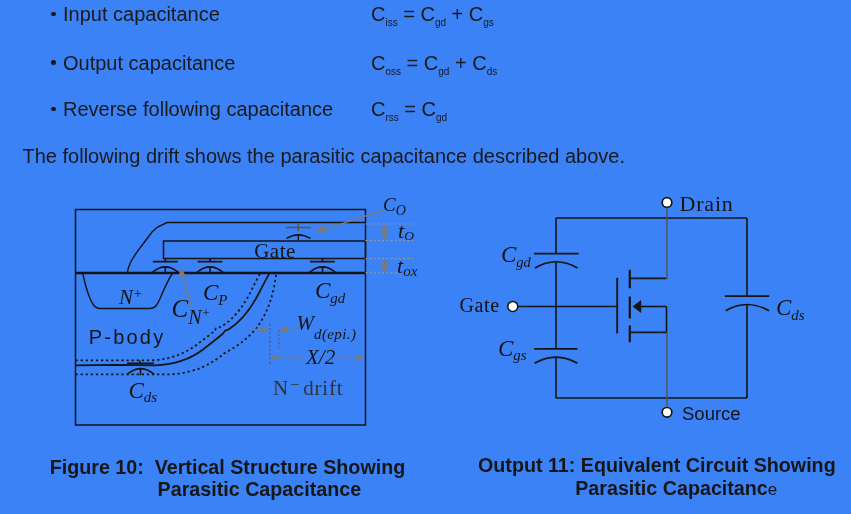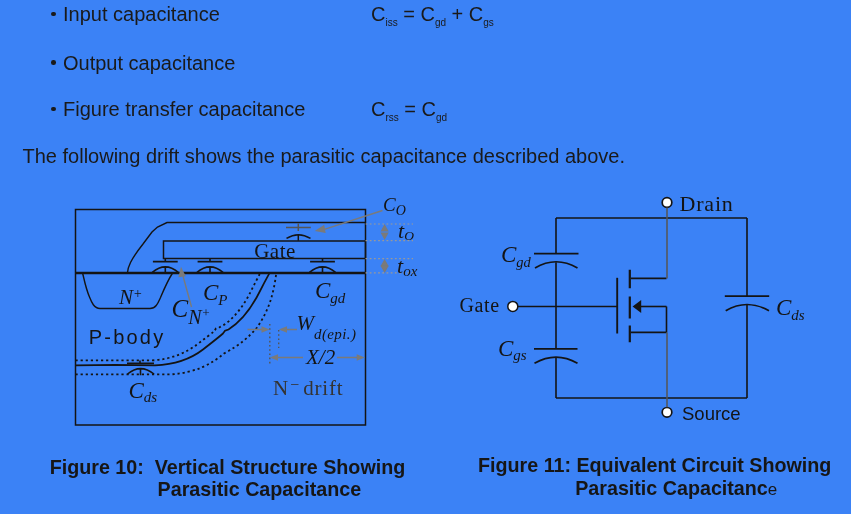--- a/index.html
+++ b/index.html
@@ -14,30 +14,31 @@
 </head>
 <body>
 <div id="page">
 
   <div class="dot" style="left:51.2px;top:11.8px;"></div>
   <div class="t" style="left:63px;top:4.4px;">Input capacitance</div>
   <div class="t" style="left:371px;top:4.4px;">C<sub>iss</sub> = C<sub>gd</sub> + C<sub>gs</sub></div>
 
   <div class="dot" style="left:51.2px;top:60.3px;"></div>
   <div class="t" style="left:63px;top:52.9px;">Output capacitance</div>
+  <div class="t" style="left:371px;top:52.9px;">C<sub>oss</sub> = C<sub>gd</sub> + C<sub>ds</sub></div>
 
   <div class="dot" style="left:51.2px;top:106.8px;"></div>
-  <div class="t" style="left:63px;top:99.3px;">Figure transfer capacitance</div>
+  <div class="t" style="left:63px;top:99.3px;">Reverse following capacitance</div>
   <div class="t" style="left:371px;top:99.3px;text-align:right;">C<sub>rss</sub> = C<sub>gd</sub></div>
 
   <div class="t" style="left:22.5px;top:146.3px;">The following drift shows the parasitic capacitance described above.</div>
 
   <div class="cap" style="left:49.7px;top:456.9px;">Figure 10:  Vertical Structure Showing</div>
   <div class="cap" style="left:157.6px;top:479.3px;">Parasitic Capacitance</div>
-  <div class="cap" style="left:478px;top:454.8px;">Figure 11: Equivalent Circuit Showing</div>
+  <div class="cap" style="left:478px;top:454.8px;">Output 11: Equivalent Circuit Showing</div>
   <div class="cap" style="left:575.2px;top:478.1px;">Parasitic Capacitanc<span style="font-weight:normal;font-size:17px;">e</span></div>
 
 <svg width="851" height="514" viewBox="0 0 851 514">
 
   <g stroke="#141414" fill="none" stroke-width="1.5">
 
     <rect x="75.5" y="209.5" width="290" height="215.5"></rect>
 
     <path d="M 75.5,273 H 365.5" stroke-width="2.4"></path>
 

